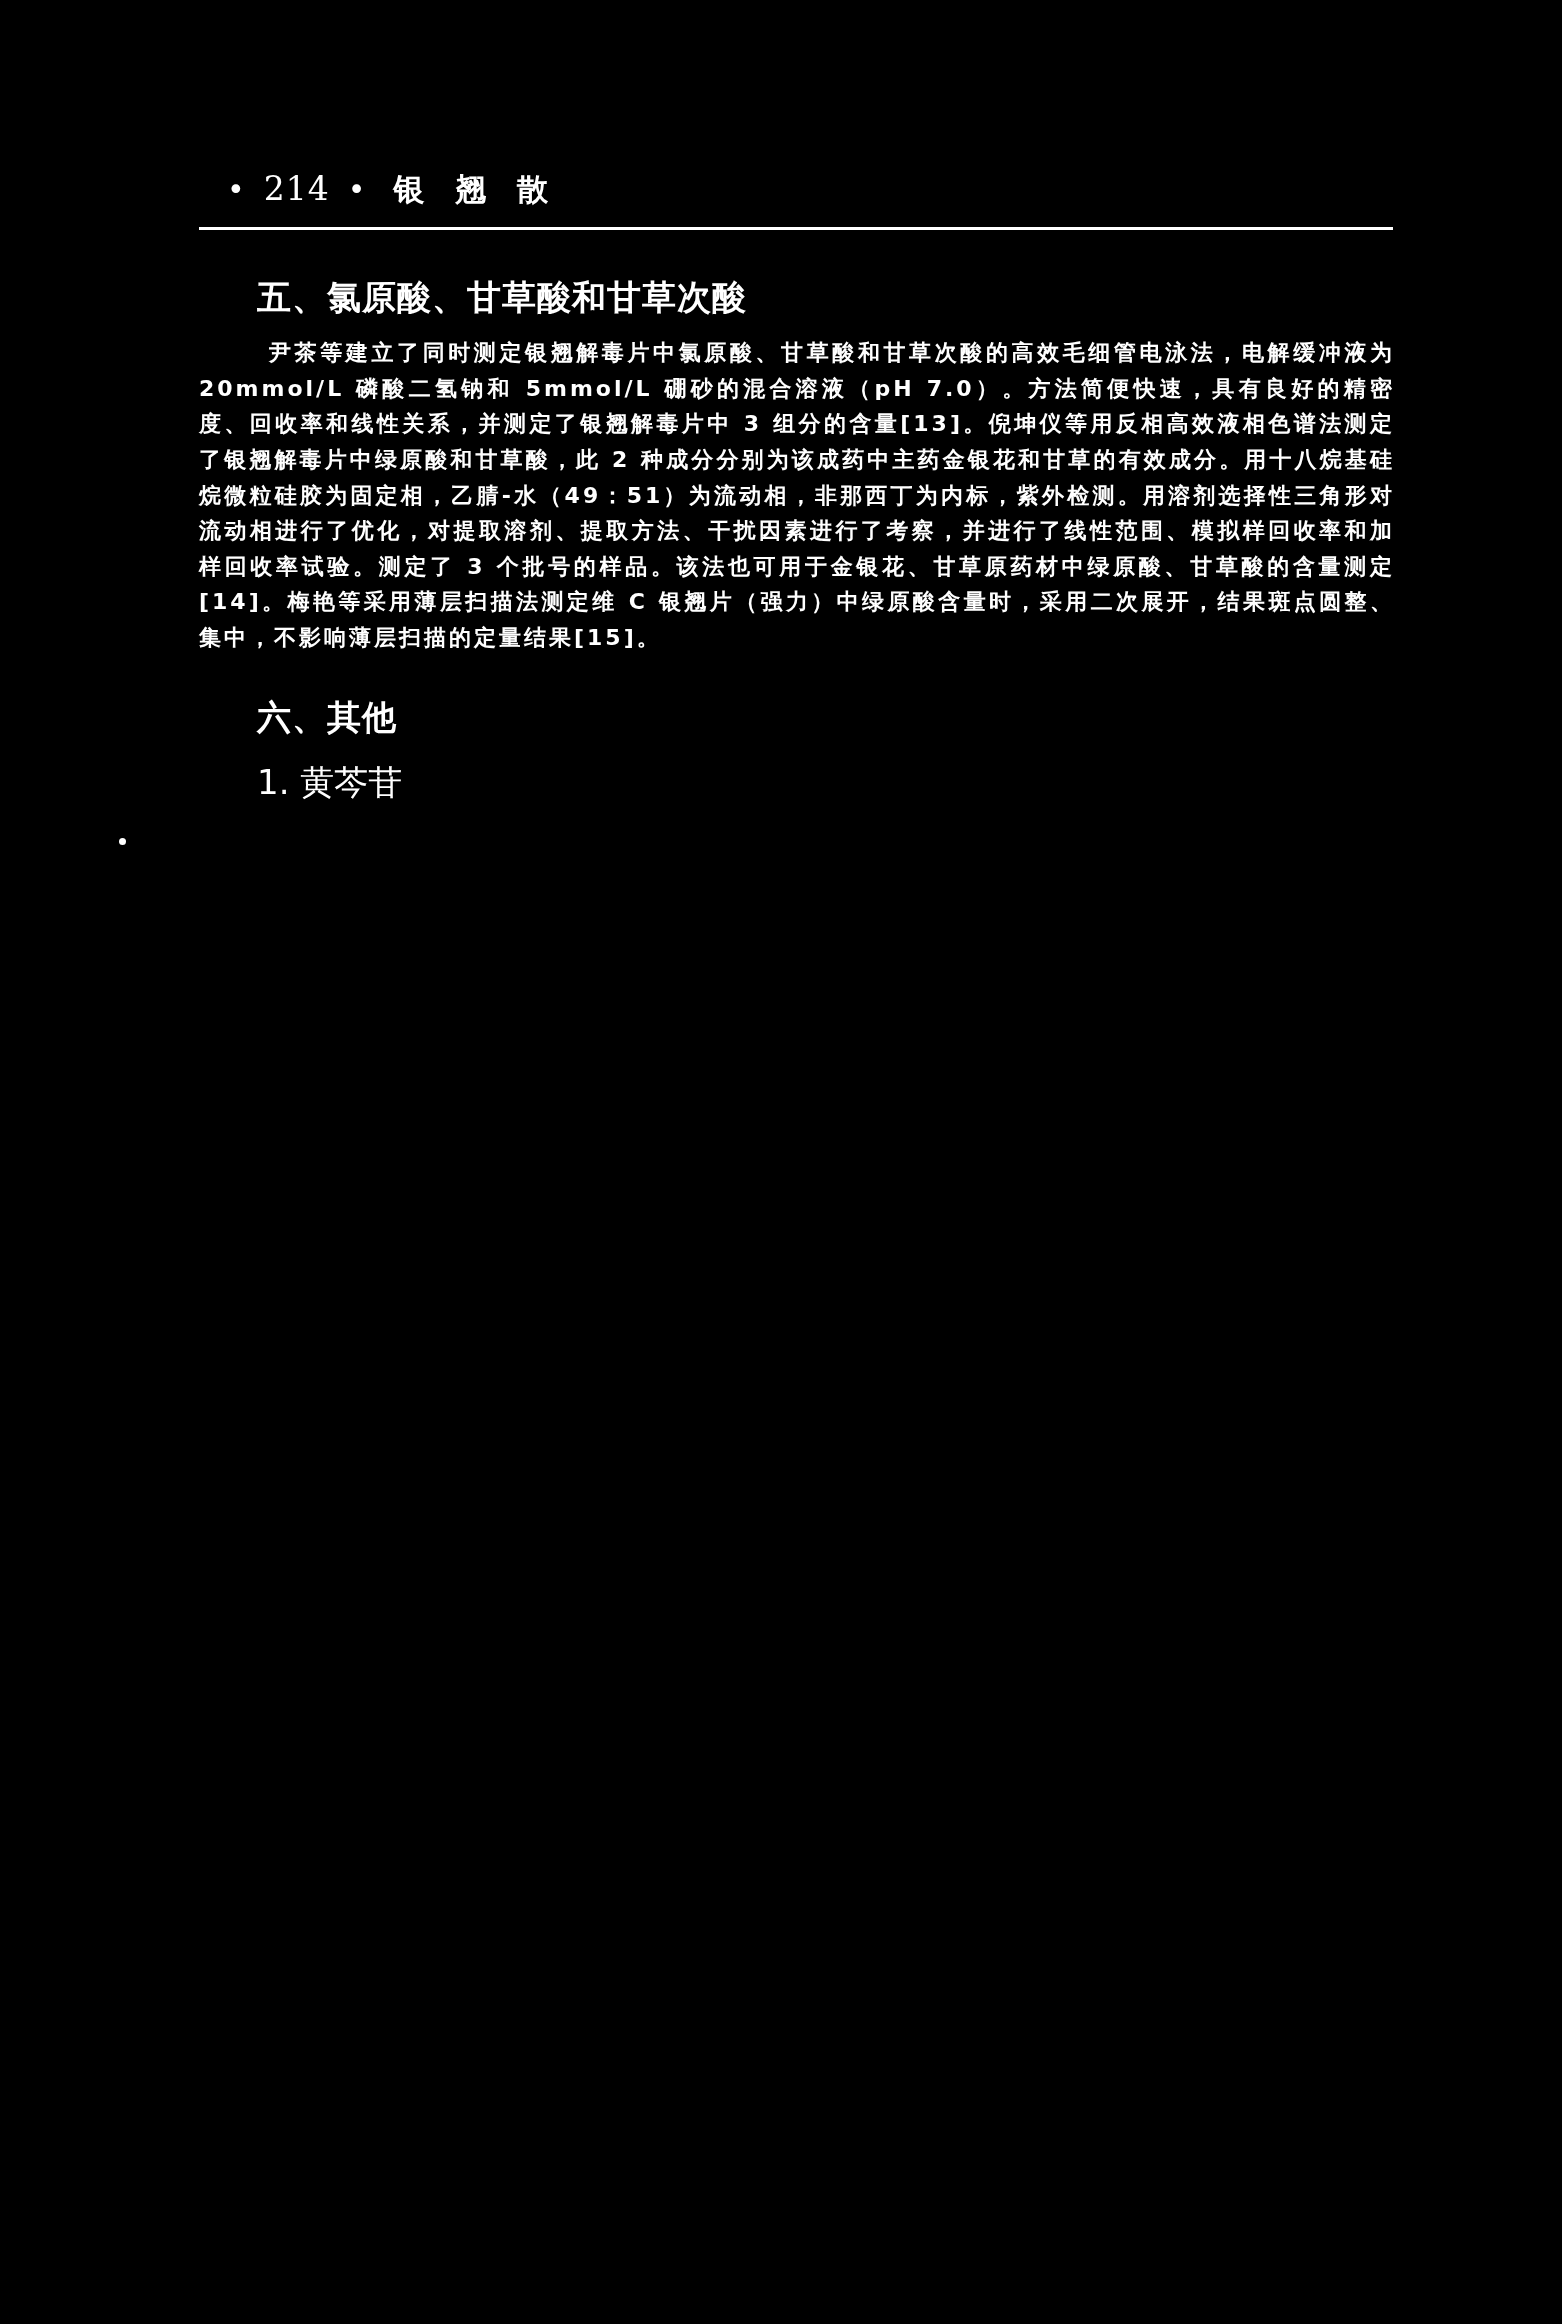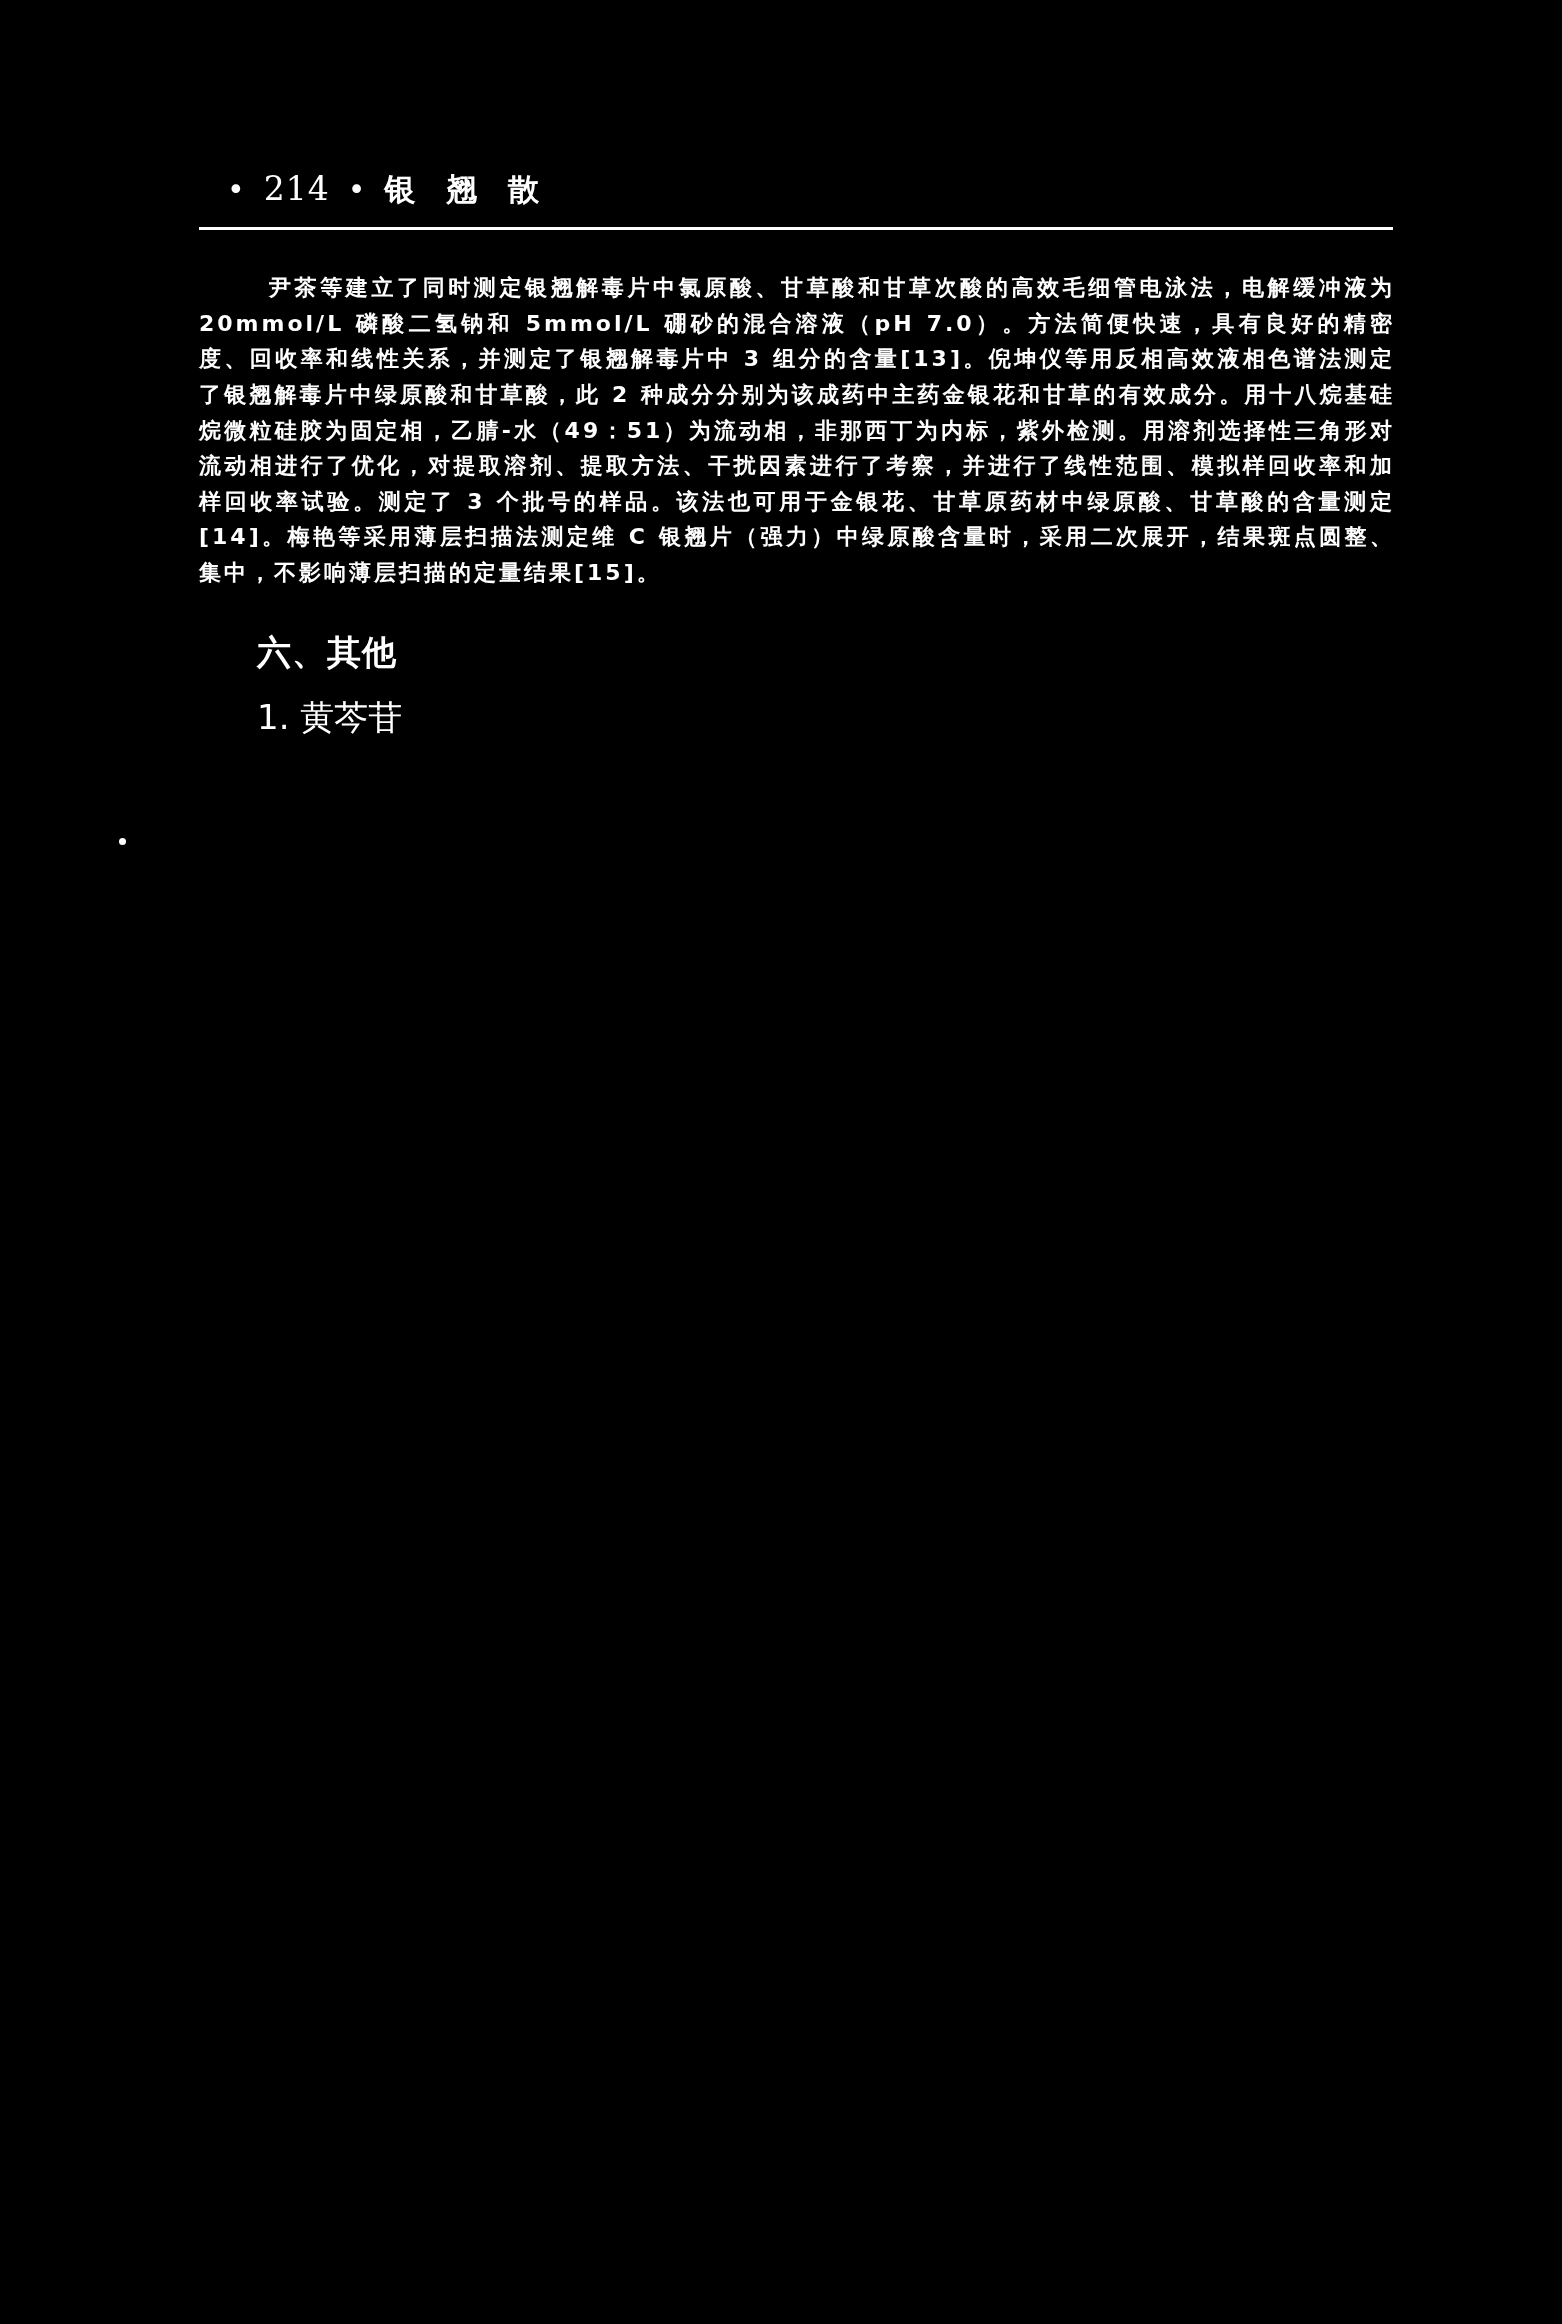--- a/index.html
+++ b/index.html
@@ -34,20 +34,21 @@
     font-size: 30px;
   }
   .page-num {
     font-size: 33px;
     font-family: "DejaVu Serif", serif;
   }
   .header-title {
     font-size: 31px;
     font-weight: bold;
     letter-spacing: 10px;
+    margin-left: 9px;
   }
   .rule {
     margin-top: 16px;
     width: 1194px;
     height: 3px;
     background: #ffffff;
   }
   .body-block {
     margin-top: 40px;
     font-size: 34px;
@@ -100,20 +101,21 @@
       <span class="header-dot">•</span>
       <span class="page-num">214</span>
       <span class="header-dot">•</span>
       <span class="header-title">银 翘 散</span>
     </div>
 
     <div class="rule"></div>
 
     <div class="body-block">
 
+      <div class="section-head">五、氯原酸、甘草酸和甘草次酸</div>
 
       <p class="para loose">尹茶等建立了同时测定银翘解毒片中氯原酸、甘草酸和甘草次酸的高效毛细管电泳法，电解缓冲液为 20mmol/L 磷酸二氢钠和 5mmol/L 硼砂的混合溶液（pH 7.0）。方法简便快速，具有良好的精密度、回收率和线性关系，并测定了银翘解毒片中 3 组分的含量[13]。倪坤仪等用反相高效液相色谱法测定了银翘解毒片中绿原酸和甘草酸，此 2 种成分分别为该成药中主药金银花和甘草的有效成分。用十八烷基硅烷微粒硅胶为固定相，乙腈-水（49：51）为流动相，非那西丁为内标，紫外检测。用溶剂选择性三角形对流动相进行了优化，对提取溶剂、提取方法、干扰因素进行了考察，并进行了线性范围、模拟样回收率和加样回收率试验。测定了 3 个批号的样品。该法也可用于金银花、甘草原药材中绿原酸、甘草酸的含量测定[14]。梅艳等采用薄层扫描法测定维 C 银翘片（强力）中绿原酸含量时，采用二次展开，结果斑点圆整、集中，不影响薄层扫描的定量结果[15]。</p>
 
       <div class="section-head">六、其他</div>
 
       <div class="sub-head">1. 黄芩苷</div>
 
 
     </div>
   </div>

